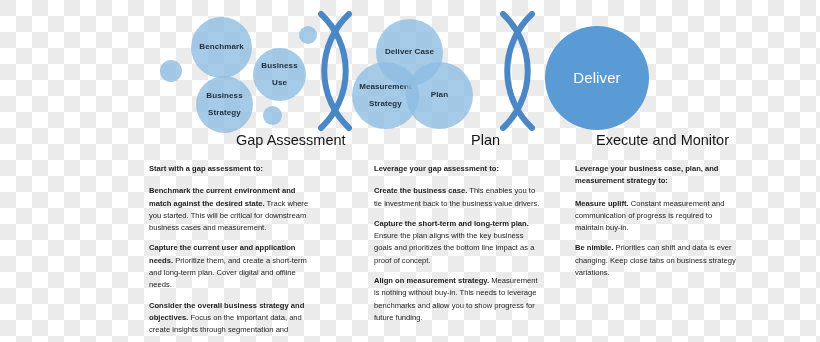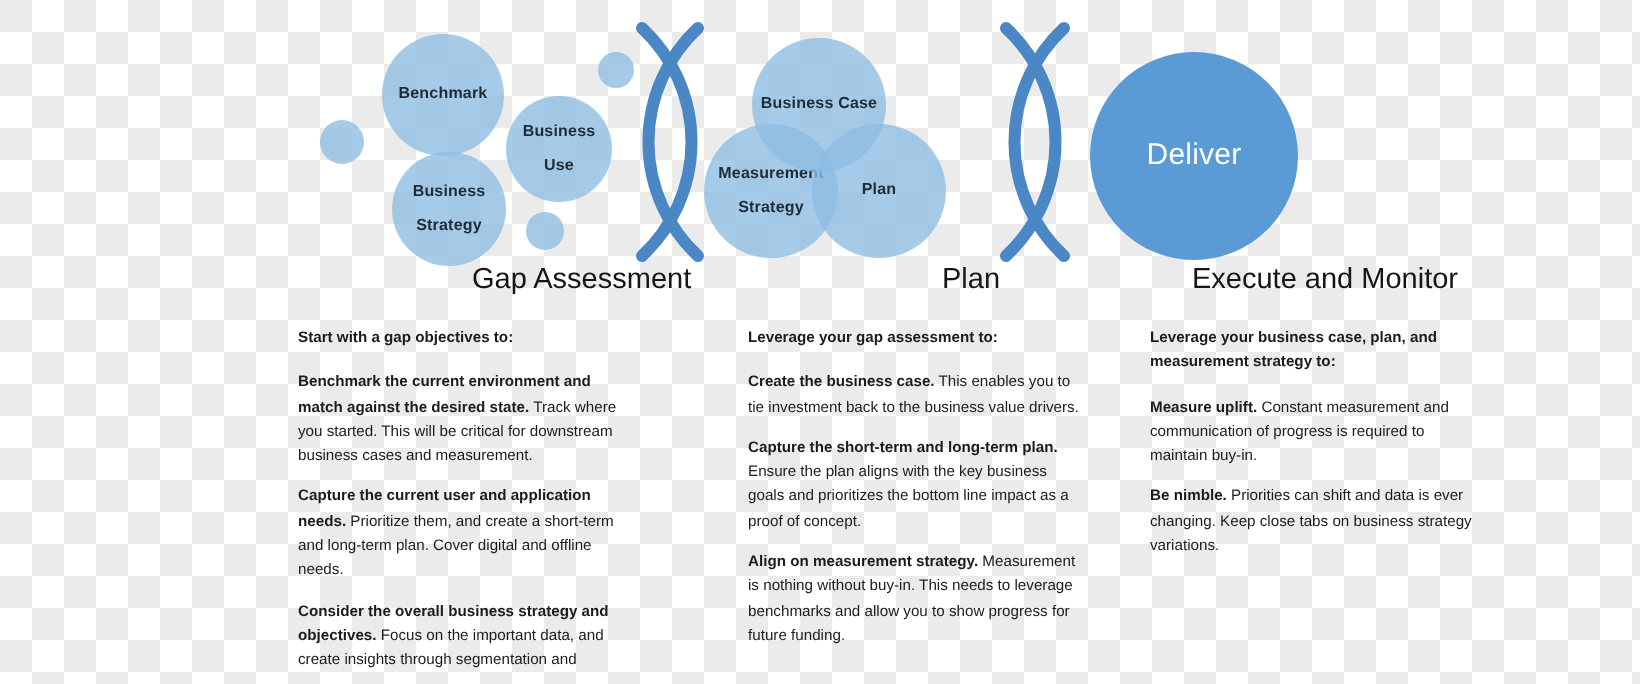--- a/index.html
+++ b/index.html
@@ -112,37 +112,37 @@
     <div class="bubble b-light" id="b-measure">
       <span>
         <span>Measurement</span><br>
         <span>Strategy</span>
       </span>
     </div>
     <div class="bubble b-light" id="b-plan">
       <span>Plan</span>
     </div>
     <div class="bubble b-light" id="b-buscase">
-      <span>Business Case</span>
+      <span>Deliver Case</span>
     </div>
 
     <div class="bubble b-solid" id="b-deliver">
       <span>Deliver</span>
     </div>
   </div>
 
   <div class="headings">
     <div class="heading" id="h-gap">Gap Assessment</div>
     <div class="heading" id="h-plan">Plan</div>
     <div class="heading" id="h-exec">Execute and Monitor</div>
   </div>
 
   <div class="cols">
     <div class="col" id="col-1">
-        <p class="para lead">Start with  a gap objectives to:</p>
+        <p class="para lead">Start with  a gap assessment to:</p>
         <p class="para"><b>Benchmark the current environment and match against the desired state.</b><span> Track where you started. This will be critical for downstream business  cases and measurement.</span></p>
         <p class="para"><b>Capture the current user and application needs.</b><span> Prioritize them, and create a short-term and long-term plan. Cover digital and offline needs.</span></p>
         <p class="para"><b>Consider the overall business strategy and objectives.</b><span> Focus on the important data, and create insights through segmentation and</span></p>
       </div>
     <div class="col" id="col-2">
         <p class="para lead">Leverage your gap assessment to:</p>
         <p class="para"><b>Create the business case.</b><span> This enables you to tie investment back to the business value drivers.</span></p>
         <p class="para"><b>Capture the short-term and long-term plan.</b><span> Ensure the plan aligns with the key business  goals and prioritizes the bottom line impact as a proof of concept.</span></p>
         <p class="para"><b>Align  on measurement strategy.</b><span> Measurement is nothing  without buy-in. This needs to leverage benchmarks and allow you to show progress for future funding.</span></p>
       </div>

